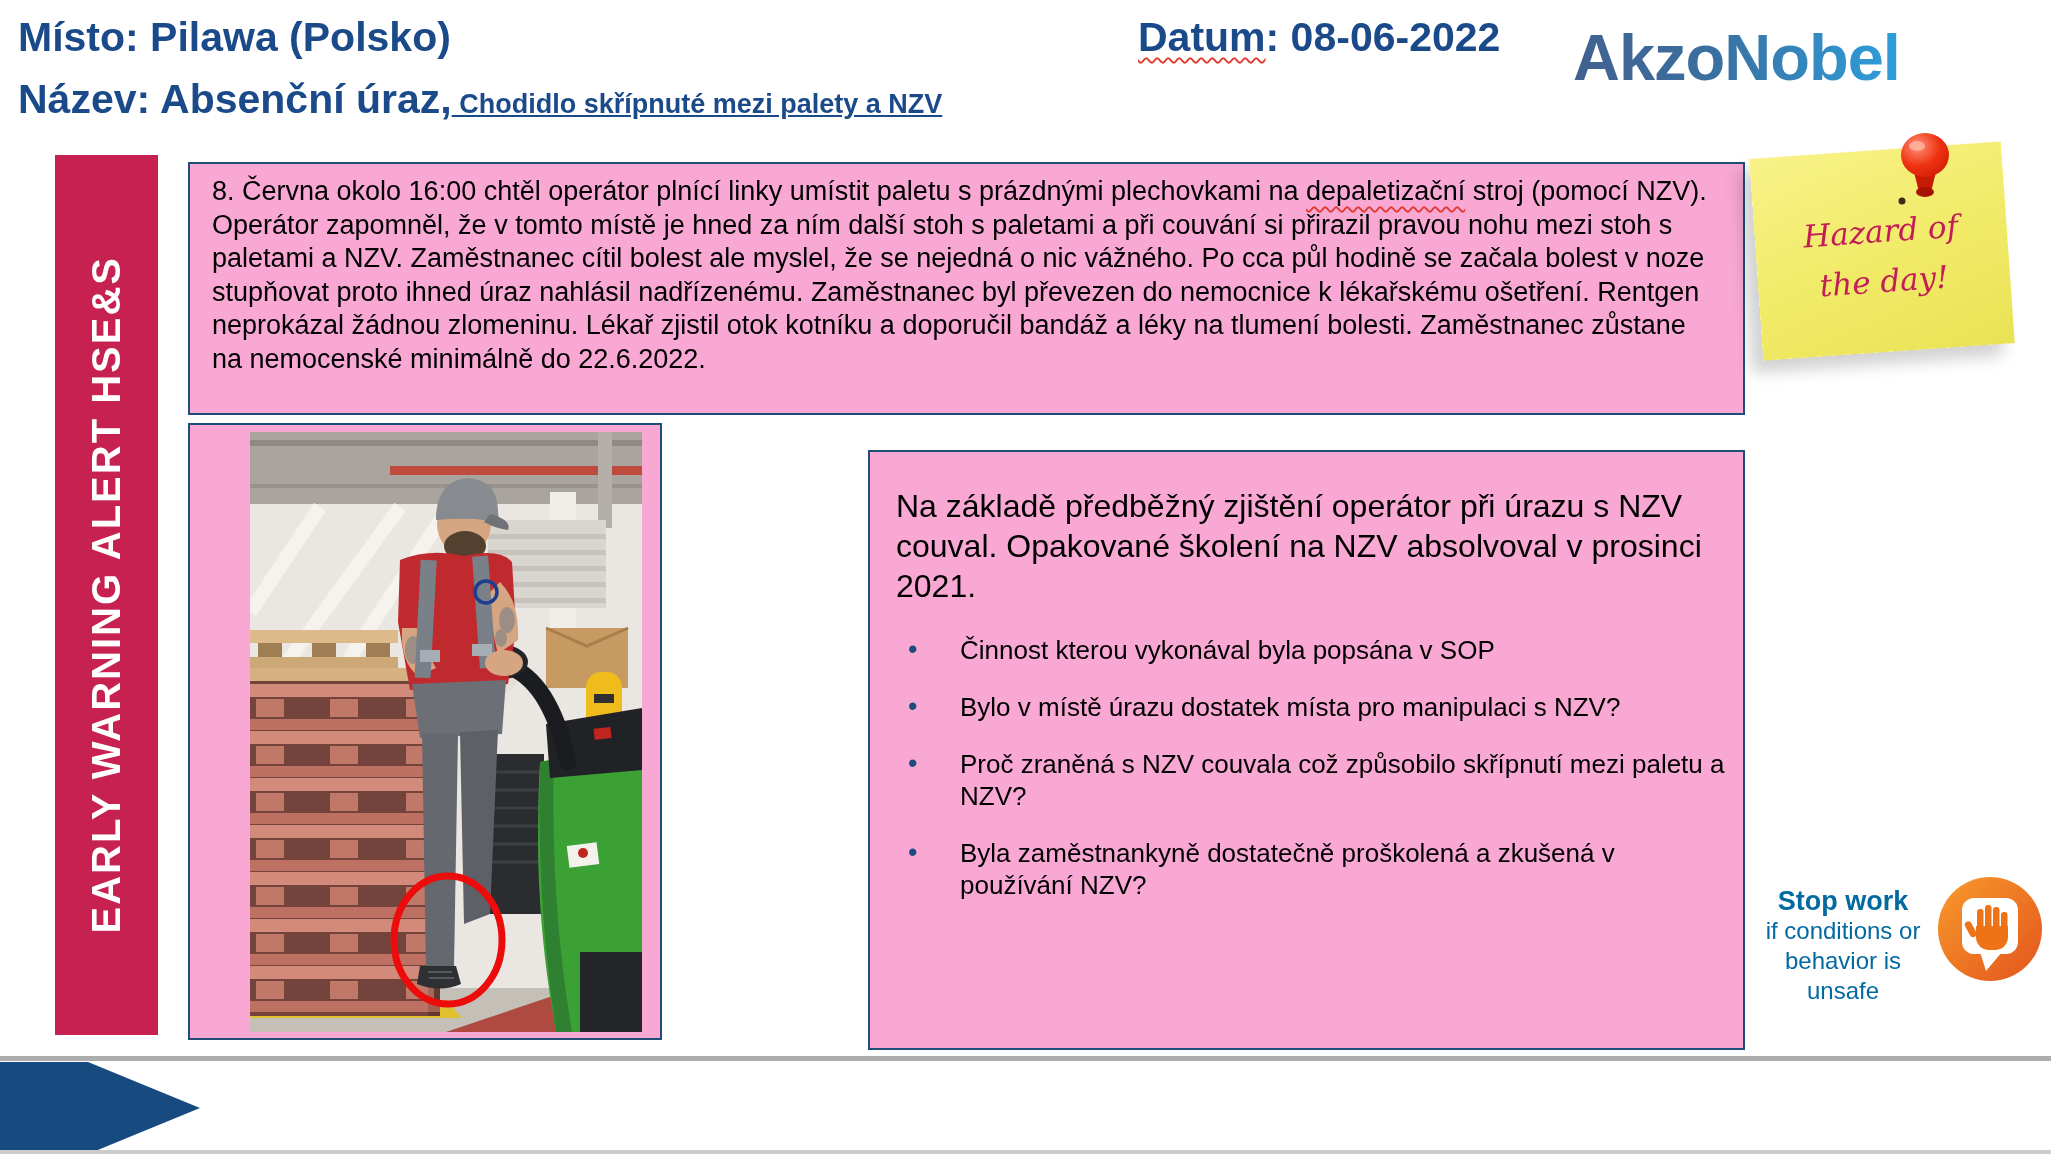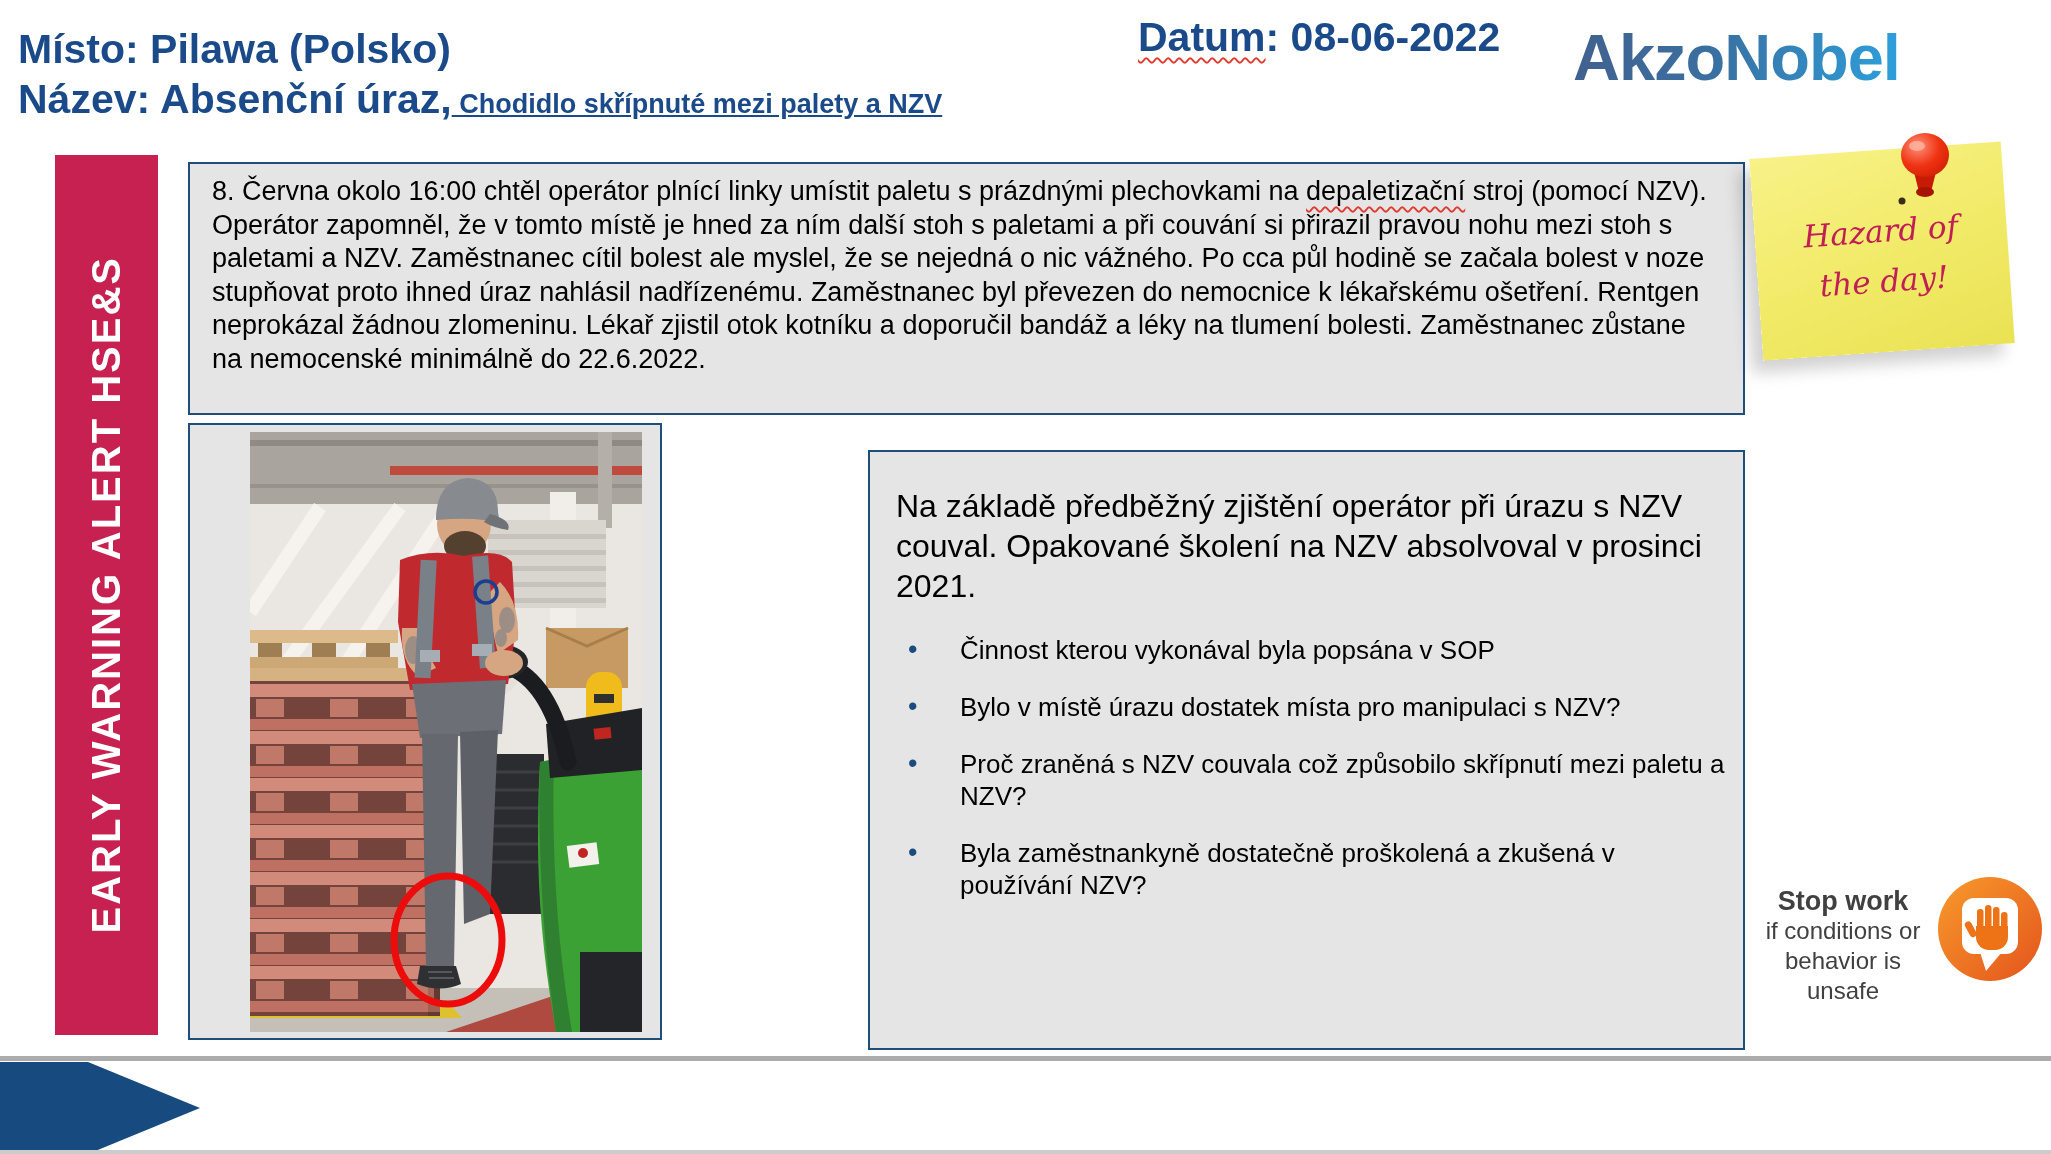--- a/index.html
+++ b/index.html
@@ -1,21 +1,21 @@
 <!DOCTYPE html>
 <html><head>
 <meta charset="utf-8">
 <style>
   html,body{margin:0;padding:0;background:#fff;}
   body{width:2051px;height:1154px;position:relative;overflow:hidden;
        font-family:"Liberation Sans",sans-serif;color:#000;}
 
   
   .hdr{position:absolute;font-weight:bold;color:#1B4A8A;white-space:nowrap;}
-  .hdr-place{left:18px;top:26px;font-size:41px;}
+  .hdr-place{left:18px;top:14px;font-size:41px;}
   .hdr-date{left:1138px;top:14px;font-size:41px;}
   .hdr-title{left:18px;top:76px;font-size:41px;}
   .hdr-title .t-sub{font-size:27px;text-decoration:underline;}
   .squiggle{text-decoration:underline;text-decoration-style:wavy;
             text-decoration-color:#E03A2F;text-decoration-thickness:2px;
             text-underline-offset:6px;}
   .logo{position:absolute;left:1573px;top:20px;font-size:65px;font-weight:bold;
         letter-spacing:-1px;color:#2E86C3;white-space:nowrap;}
   @supports ((-webkit-background-clip:text) or (background-clip:text)){
     .logo{background:linear-gradient(90deg,#41618F 0%,#3A6FA0 42%,#2D9FDB 100%);
@@ -23,21 +23,21 @@
   }
 
   
   .redbar{position:absolute;left:55px;top:155px;width:103px;height:880px;
           background:#C62150;display:flex;align-items:center;justify-content:center;}
   .redbar span{writing-mode:vertical-rl;transform:rotate(180deg);
                color:#fff;font-size:40px;font-weight:bold;letter-spacing:2px;
                white-space:nowrap;}
 
   
-  .bluebox{position:absolute;border:2px solid #1F4E79;box-sizing:border-box;background:#e5e5e5;}
+  .bluebox{position:absolute;border:2px solid #1F4E79;box-sizing:border-box;background:#f9a8d4;}
   .desc-box{left:188px;top:162px;width:1557px;min-height:253px;
             padding:11px 20px 8px 22px;font-size:27px;line-height:33.5px;}
   .photo-box{left:188px;top:423px;width:474px;height:617px;}
   .photo-svg{position:absolute;left:60px;top:7px;width:392px;height:600px;}
   .find-box{left:868px;top:450px;width:877px;height:600px;padding:34px 14px 0 26px;}
   .find-heading{font-size:31px;font-weight:bold;text-decoration:underline;
                 margin:0 0 26px 0;}
   .find-intro{font-size:32px;line-height:40px;margin:0 0 28px 0;}
   .find-list{list-style:none;margin:0;padding:0;}
   .find-list li{position:relative;padding-left:64px;font-size:26px;
@@ -50,21 +50,21 @@
         transform:rotate(-4deg);
         background:linear-gradient(160deg,#F8F288 0%,#F1EA67 55%,#EAE254 100%);
         box-shadow:-12px 12px 16px rgba(0,0,0,0.18);}
   .note-text{padding-top:56px;text-align:center;color:#C21E56;
              font-style:italic;font-size:31px;line-height:50px;
              font-family:"DejaVu Serif",serif;}
   .pin{position:absolute;left:1872px;top:128px;width:92px;height:100px;}
 
   
   .stop-text{position:absolute;left:1745px;top:886px;width:196px;text-align:center;
-             color:#404040;font-size:24px;line-height:30px;}
+             color:#0369a1;font-size:24px;line-height:30px;}
   .stop-text .b{font-size:27px;font-weight:bold;display:block;}
   .stop-icon{position:absolute;left:1936px;top:874px;width:108px;height:112px;}
 
   
   .hr1{position:absolute;left:0;top:1056px;width:2051px;height:5px;background:#ACACAC;}
   .arrow{position:absolute;left:0;top:1062px;width:200px;height:92px;background:#174A7E;
          clip-path:polygon(0 0,44% 0,100% 50%,44% 100%,0 100%);}
   .hr2{position:absolute;left:0;top:1150px;width:2051px;height:4px;background:#CCCCCC;}
 </style>
 </head>

